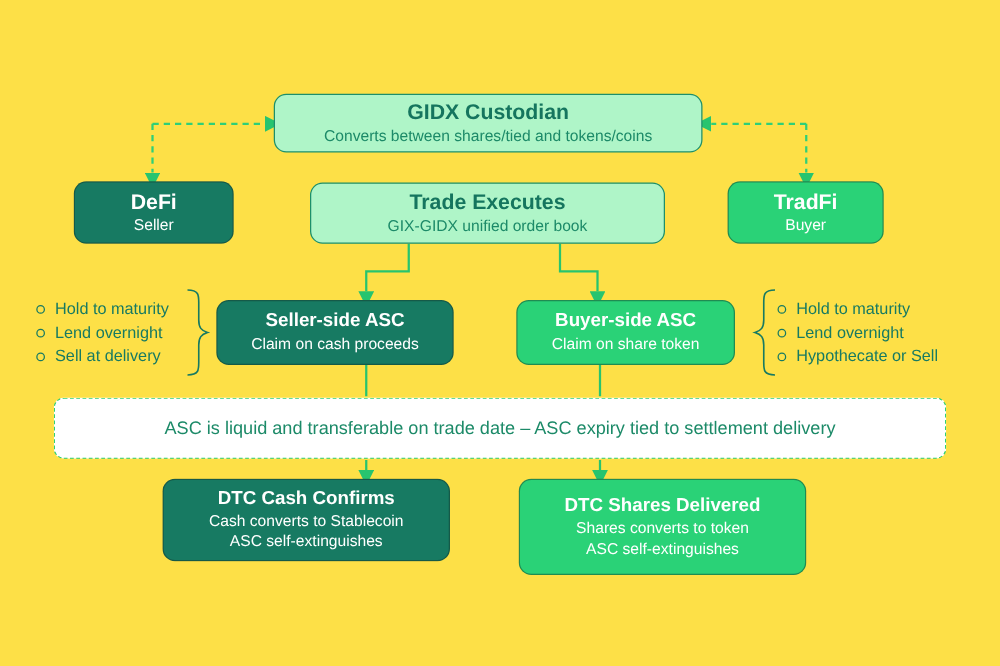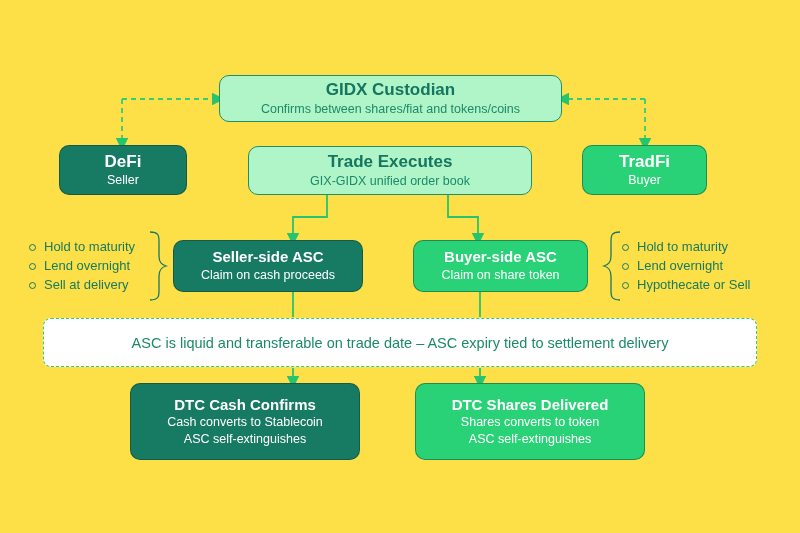--- a/index.html
+++ b/index.html
@@ -35,21 +35,21 @@
   #tradfi{left:582px;top:145px;width:125px;height:50px;}
   #seller-asc{left:173px;top:240px;width:190px;height:52px;}
   #buyer-asc{left:413px;top:240px;width:175px;height:52px;}
   #seller-asc .title,#buyer-asc .title,#dtc-cash .title,#dtc-shares .title{font-size:15px;}
   #settlement{
     left:43px;top:318px;width:714px;height:49px;background:#ffffff;
     border:1.6px dashed var(--dashed-green);border-radius:8px;
   }
   #settlement .title{color:#15755e;font-size:16.5px;}
   #settlement .sub{color:var(--text-teal);font-size:14.5px;margin-top:2px;}
-  #dtc-cash{left:130px;top:383px;width:230px;height:77px;}
+  #dtc-cash{left:130px;top:383px;width:230px;height:66px;}
   #dtc-shares{left:415px;top:383px;width:230px;height:77px;}
   .list{position:absolute;z-index:2;font-size:13px;color:var(--dark-teal);}
   #list-left{left:29px;top:239px;width:130px;}
   #list-right{left:622px;top:239px;width:145px;}
   .li{display:flex;align-items:flex-start;height:19px;}
   .dot{
     flex:0 0 auto;width:5px;height:5px;border:1.2px solid var(--dark-teal);
     border-radius:50%;margin:5px 8px 0 0;
   }
 </style>
@@ -79,21 +79,21 @@
 
     <path d="M293,368 V376" stroke="#27c46f" stroke-width="1.8" fill="none" marker-end="url(#arrow)"></path>
     <path d="M480,368 V376" stroke="#27c46f" stroke-width="1.8" fill="none" marker-end="url(#arrow)"></path>
 
     <path d="M150,232 C159,232 159,236 159,242 L159,256 C159,262 161,264.5 166,266 C161,267.5 159,270 159,276 L159,290 C159,296 159,300 150,300" stroke="#177a62" stroke-width="1.3" fill="none"></path>
     <path d="M620,232 C611,232 611,236 611,242 L611,256 C611,262 609,264.5 604,266 C609,267.5 611,270 611,276 L611,290 C611,296 611,300 620,300" stroke="#177a62" stroke-width="1.3" fill="none"></path>
   </svg>
 
   <div class="box light" id="gidx">
     <div class="title">GIDX Custodian</div>
-    <div class="sub">Confirms between shares/fiat and tokens/coins</div>
+    <div class="sub">Converts between shares/tied and tokens/coins</div>
   </div>
 
   <div class="box dark" id="defi">
     <div class="title">DeFi</div>
     <div class="sub">Seller</div>
   </div>
 
   <div class="box light" id="trade">
     <div class="title">Trade Executes</div>
     <div class="sub">GIX-GIDX unified order book</div>

